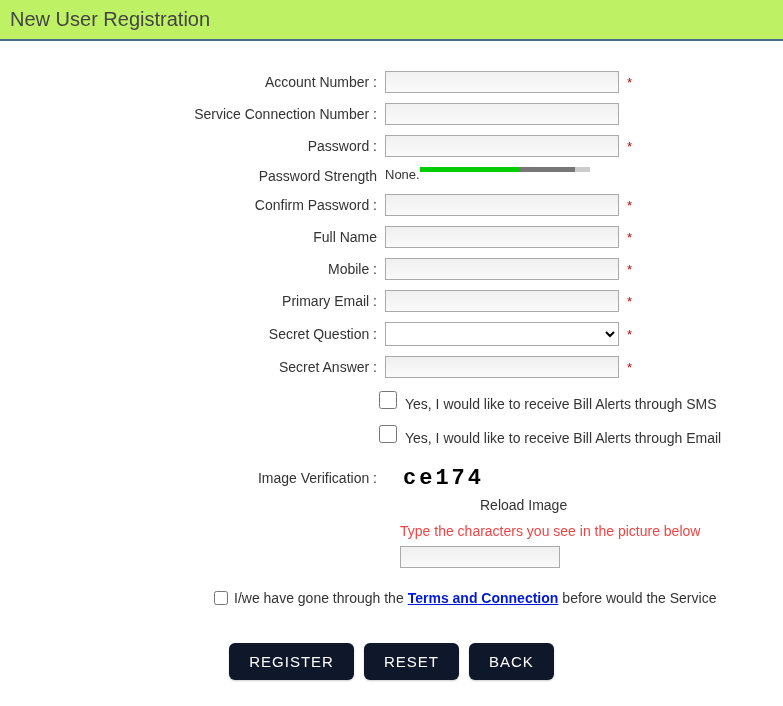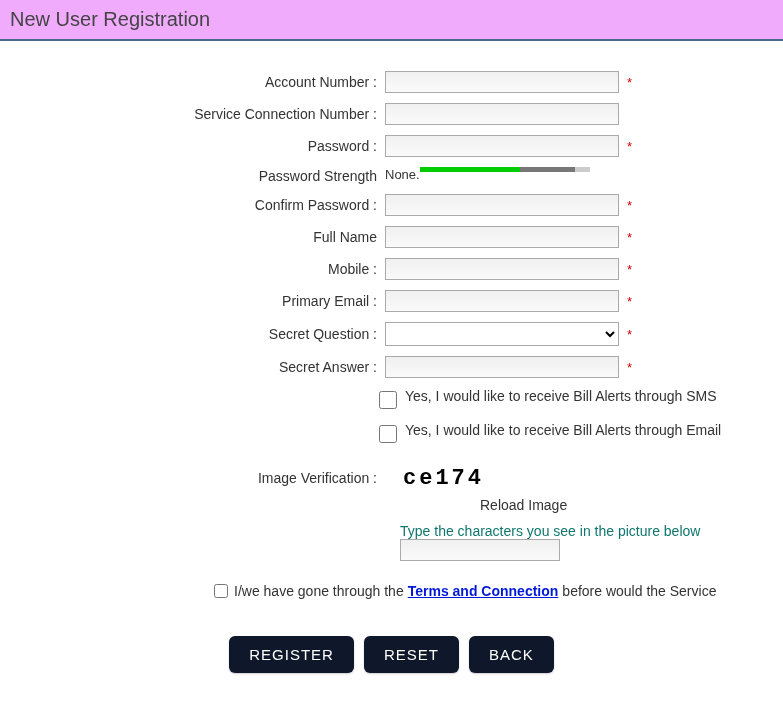--- a/index.html
+++ b/index.html
@@ -11,21 +11,21 @@
       color: #333;
       width: 783px;
     }
     .page-title {
       font-size: 20px;
       color: #444;
       padding: 8px 10px;
       border-bottom: 2px solid #4a6a8a;
       margin: 0;
       font-weight: normal;
-      background: #f0abfc;
+      background: #bef264;
     }
     .form-area {
       padding: 30px 10px 20px 10px;
     }
     .form-row {
       display: flex;
       align-items: center;
       margin-bottom: 10px;
     }
     .label-col {
@@ -72,21 +72,21 @@
       height: 5px;
     }
     .bar-seg {
       height: 5px;
     }
     .seg-green { background: #0c0; width: 100px; }
     .seg-gray1 { background: #777; width: 55px; }
     .seg-gray2 { background: #ccc; width: 15px; }
     .checkbox-row {
       display: flex;
-      align-items: flex-start;
+      align-items: flex-end;
       margin-bottom: 10px;
       padding-left: 365px;
     }
     .checkbox-row input[type=checkbox] {
       width: 18px;
       height: 18px;
       margin-right: 8px;
       border: 1px solid #888;
       border-radius: 3px;
     }
@@ -109,22 +109,22 @@
       color: #000;
       padding: 0 18px;
     }
     .reload-row {
       padding-left: 470px;
       margin-bottom: 10px;
       color: #333;
     }
     .hint-row {
       padding-left: 390px;
-      color: #0f766e;
-      margin-bottom: 0;
+      color: #ef4444;
+      margin-bottom: 7px;
     }
     .captcha-input-row {
       padding-left: 390px;
       margin-bottom: 20px;
     }
     .captcha-input {
       width: 160px;
       height: 22px;
       border: 1px solid #aaa;
       background: linear-gradient(#f0f0f0, #fafafa);

